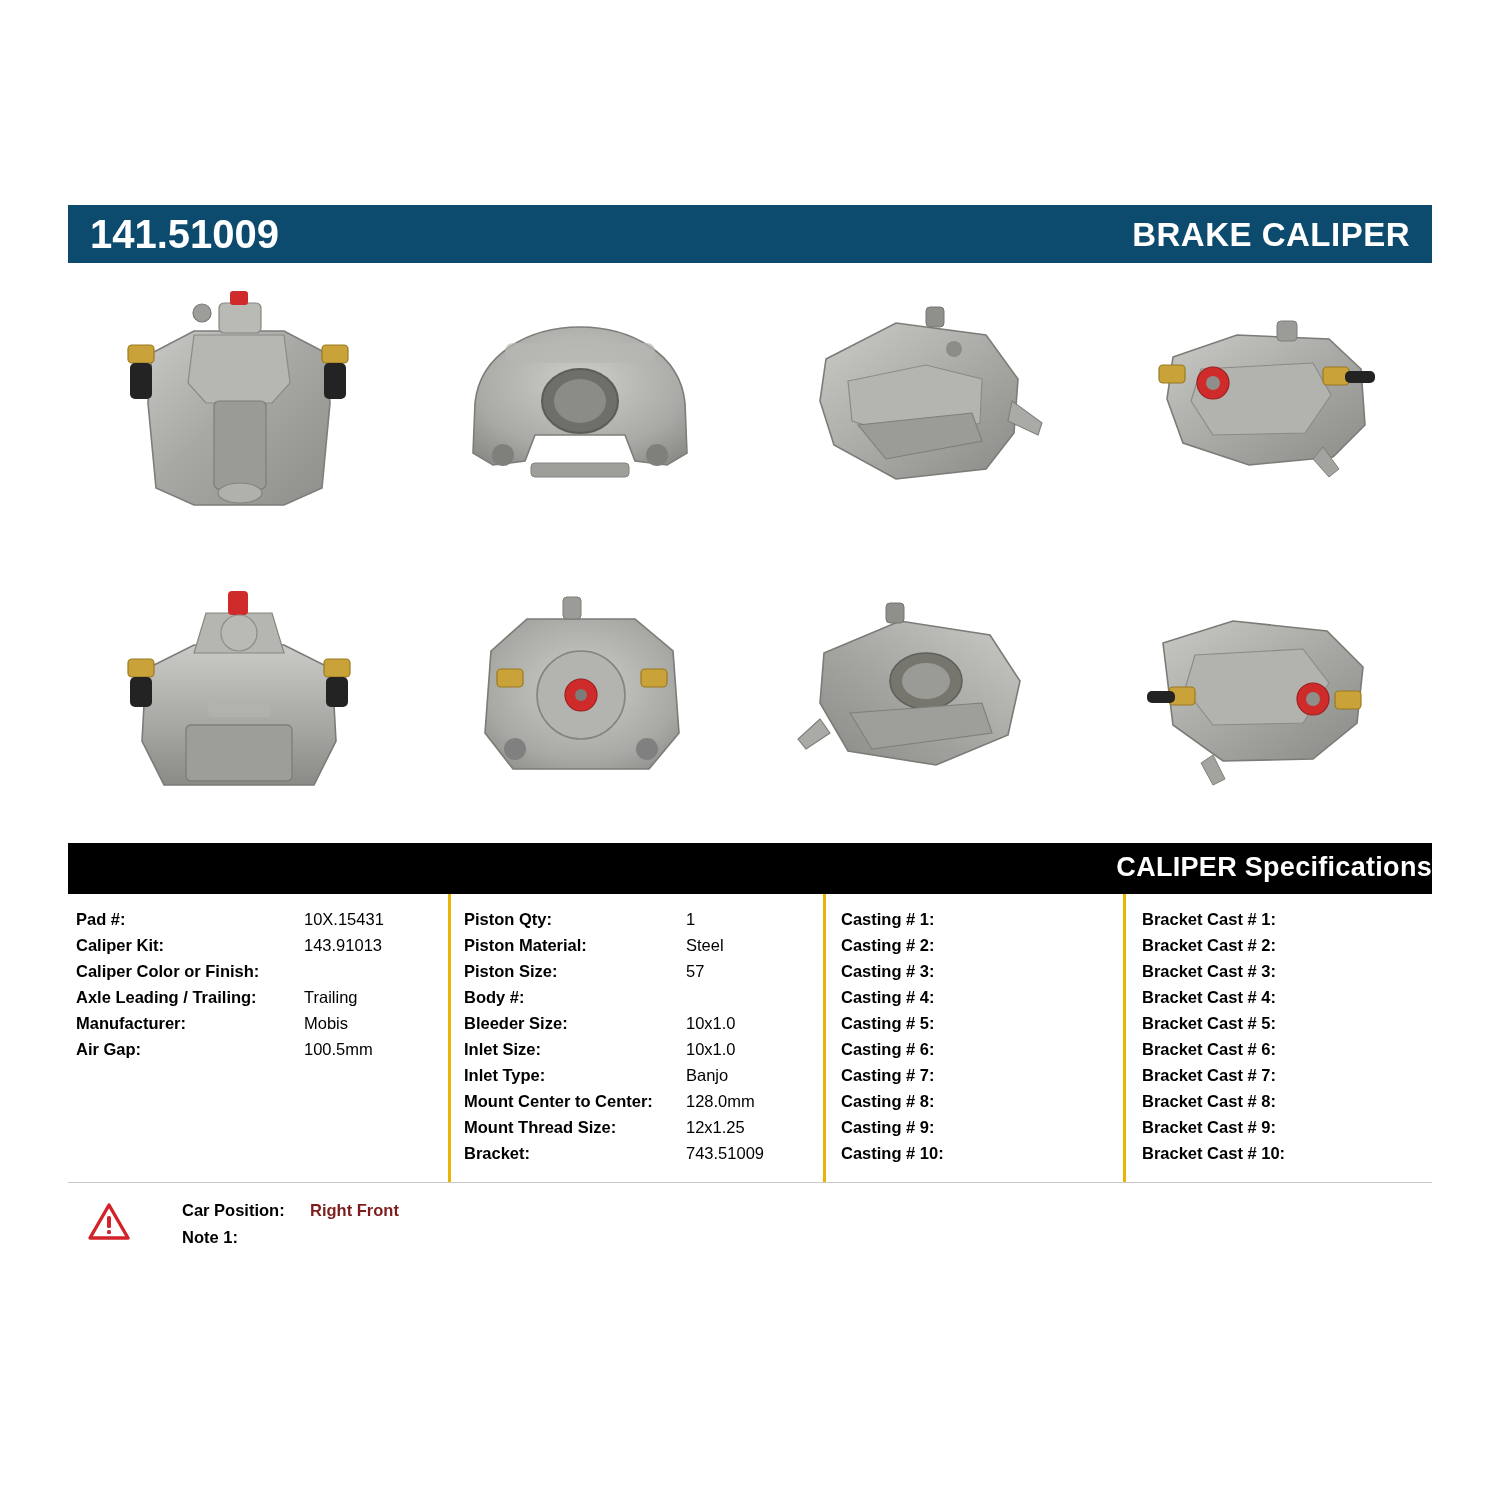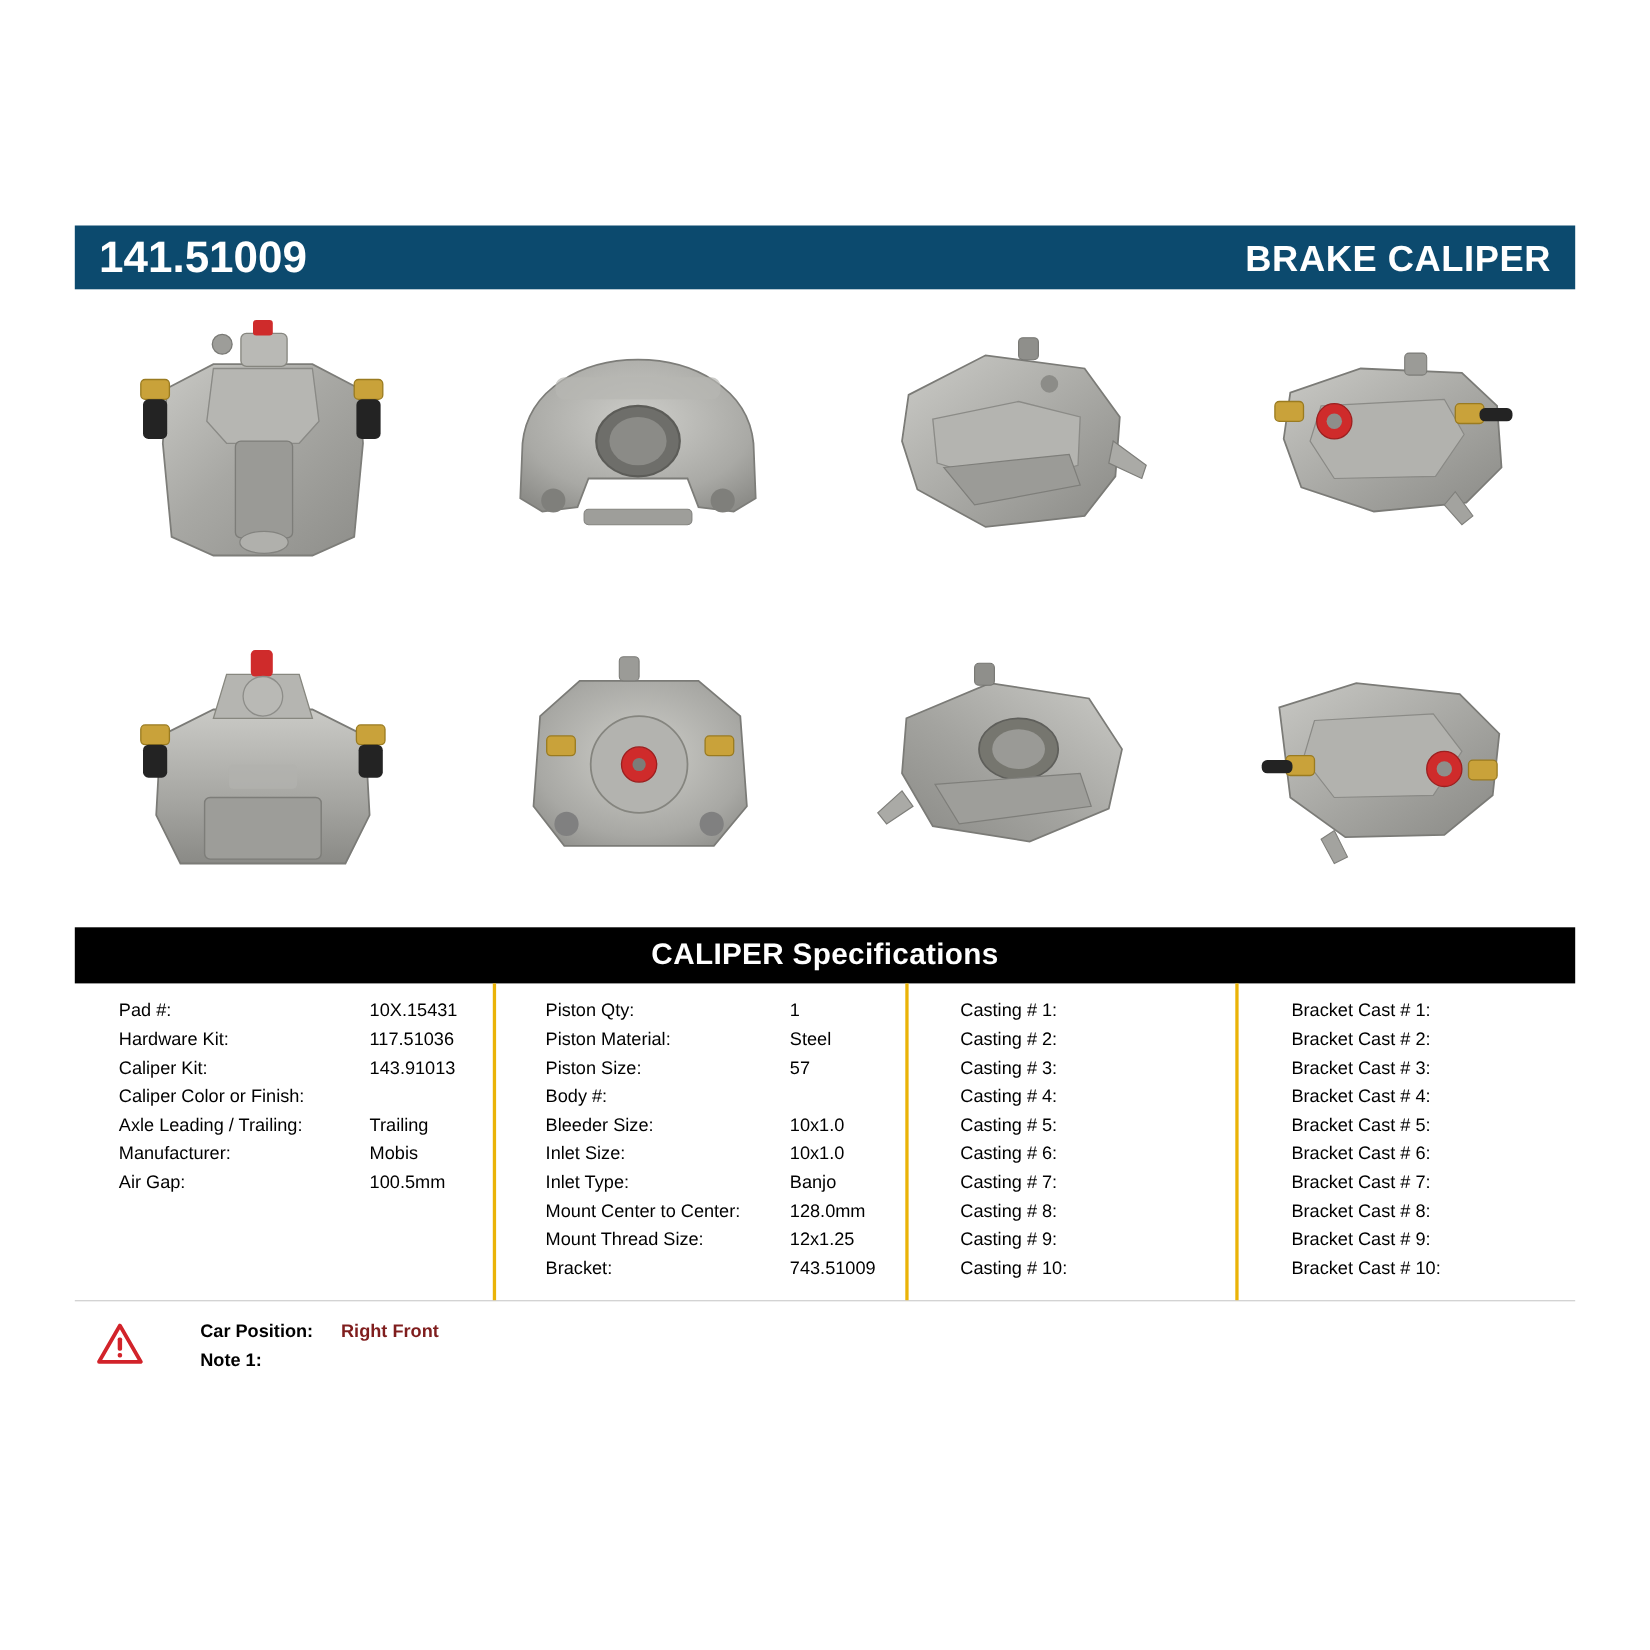--- a/index.html
+++ b/index.html
@@ -61,21 +61,21 @@
     display: flex;
     align-items: center;
     justify-content: center;
   }
   .photo-cell svg { display: block; }
 
   
   .spec-header {
     background: #000000;
     color: #ffffff;
-    text-align: center;
+    text-align: right;
     font-size: 27px;
     font-weight: bold;
     padding: 9px 0 11px 0;
     letter-spacing: 0.3px;
   }
   .spec-body {
     display: grid;
     grid-template-columns: 380px 375px 300px 309px;
     border-bottom: 1px solid #c9c9c9;
   }
@@ -86,22 +86,21 @@
   .spec-col + .spec-col {
     border-left: 3px solid #eab308;
   }
   .spec-row {
     display: flex;
     font-size: 16.5px;
     line-height: 26px;
     white-space: nowrap;
   }
   .spec-label {
-    font-weight: normal;
-    margin-left: 32px;
+    font-weight: bold;
   }
   .spec-value {
     font-weight: normal;
   }
   
   .col1 .spec-row { padding-left: 8px; }
   .col1 .spec-label { width: 228px; }
   .col2 .spec-row { padding-left: 13px; }
   .col2 .spec-label { width: 222px; }
   .col3 .spec-row { padding-left: 15px; }
@@ -307,24 +306,20 @@
   <div class="spec-header">CALIPER Specifications</div>
 
   <div class="spec-body">
 
     <div class="spec-col col1">
       <div class="spec-row">
           <span class="spec-label">Pad #:</span>
           <span class="spec-value">10X.15431</span>
         </div>
       <div class="spec-row">
-          <span class="spec-label">Hardware Kit:</span>
-          <span class="spec-value">117.51036</span>
-        </div>
-      <div class="spec-row">
           <span class="spec-label">Caliper Kit:</span>
           <span class="spec-value">143.91013</span>
         </div>
       <div class="spec-row">
           <span class="spec-label">Caliper Color or Finish:</span>
           <span class="spec-value"></span>
         </div>
       <div class="spec-row">
           <span class="spec-label">Axle Leading / Trailing:</span>
           <span class="spec-value">Trailing</span>

